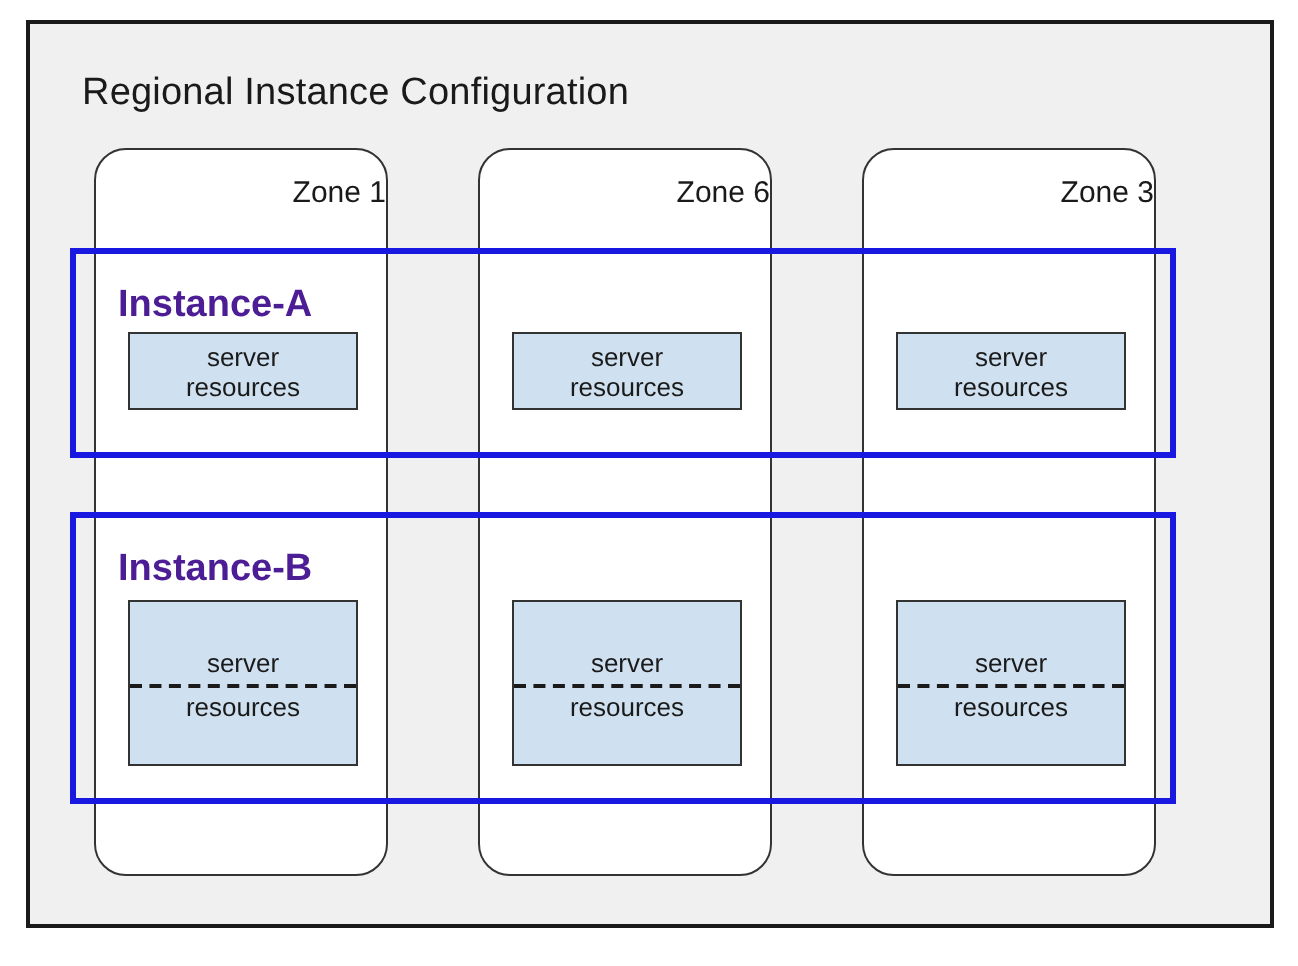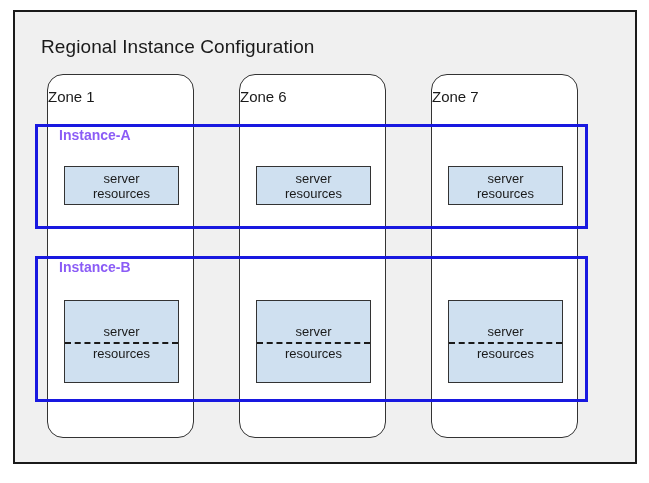--- a/index.html
+++ b/index.html
@@ -57,21 +57,21 @@
   }
   .zone-1 { left: 47px; }
   .zone-2 { left: 239px; }
   .zone-3 { left: 431px; }
 
   .zone-label {
     position: absolute;
     top: 13px;
     left: 0;
     width: 100%;
-    text-align: left;
+    text-align: right;
     font-size: 15px;
     color: #1a1a1a;
   }
 
   
   .instance-band {
     position: absolute;
     left: 35px;
     width: 553px;
     border: 3px solid #1818e0;
@@ -83,24 +83,24 @@
     height: 105px;
   }
   .instance-b-band {
     top: 256px;
     height: 146px;
   }
 
   .instance-label {
     position: absolute;
     left: 21px;
-    top: 0;
-    font-size: 14px;
+    top: 15px;
+    font-size: 19px;
     font-weight: bold;
-    color: #8b5cf6;
+    color: #4c1d95;
     white-space: nowrap;
   }
 
   
   .server-box {
     position: absolute;
     background: #cfe0f0;
     border: 1px solid #333333;
     box-sizing: border-box;
     color: #1a1a1a;
@@ -165,21 +165,21 @@
     <div class="diagram-title">Regional Instance Configuration</div>
   </div>
 
   <div class="zone zone-1">
     <div class="zone-label">Zone 1</div>
   </div>
   <div class="zone zone-2">
     <div class="zone-label">Zone 6</div>
   </div>
   <div class="zone zone-3">
-    <div class="zone-label">Zone 7</div>
+    <div class="zone-label">Zone 3</div>
   </div>
 
   <div class="instance-band instance-a-band">
     <div class="instance-label">Instance-A</div>
   </div>
 
   <div class="server-box compact box-a1">
     <span class="txt-line">server</span>
     <span class="txt-line">resources</span>
   </div>

